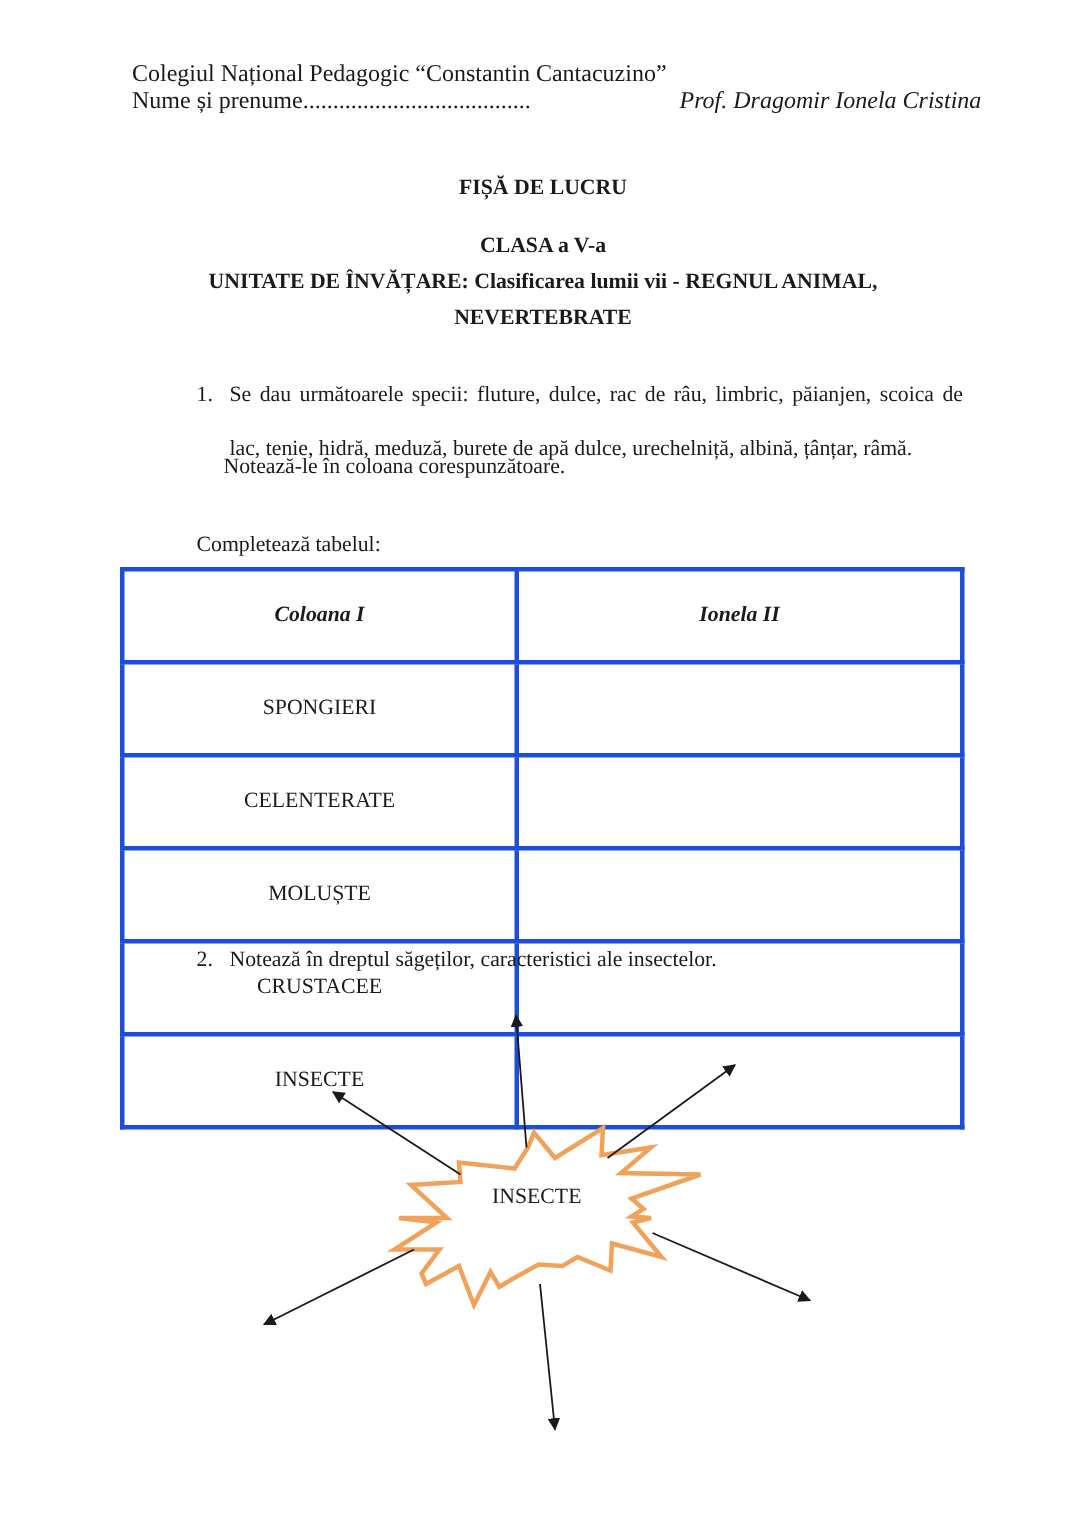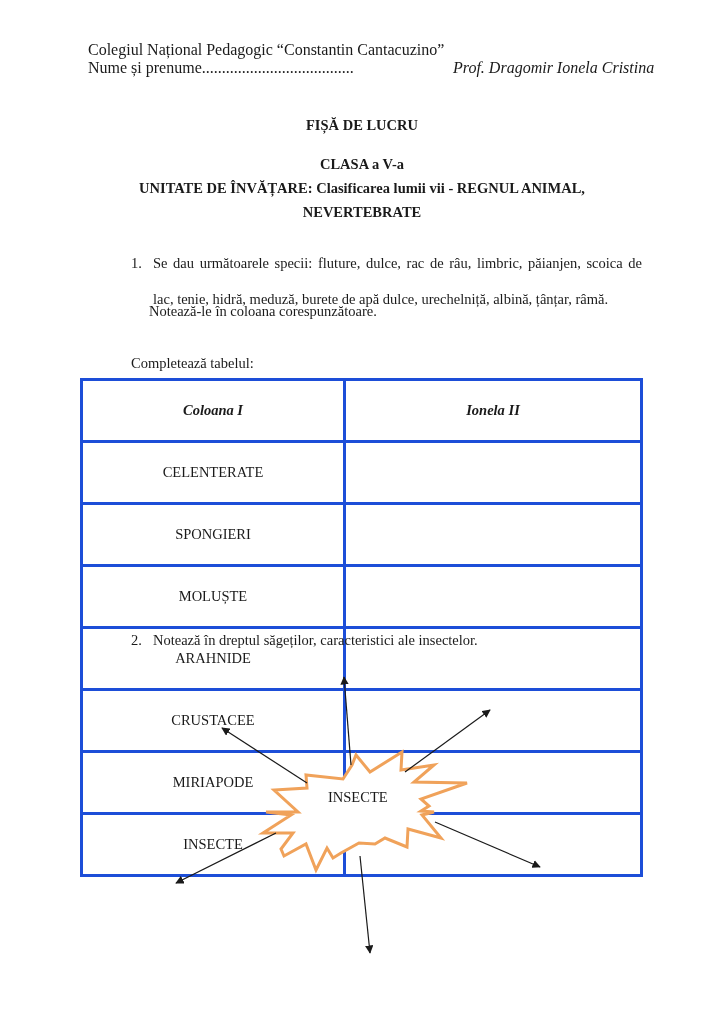--- a/index.html
+++ b/index.html
@@ -45,41 +45,33 @@
 
 <table class="ws">
   <thead>
     <tr>
       <th class="c1">Coloana  I</th>
       <th>Ionela II</th>
     </tr>
   </thead>
   <tbody id="table-body">
       <tr>
-        <td class="c1">CELENTERATE</td>
+        <td class="c1">SPONGIERI</td>
         <td></td>
       </tr>
       <tr>
-        <td class="c1">SPONGIERI</td>
+        <td class="c1">CELENTERATE</td>
         <td></td>
       </tr>
       <tr>
         <td class="c1">MOLUȘTE</td>
         <td></td>
       </tr>
       <tr>
-        <td class="c1">ARAHNIDE</td>
-        <td></td>
-      </tr>
-      <tr>
         <td class="c1">CRUSTACEE</td>
-        <td></td>
-      </tr>
-      <tr>
-        <td class="c1">MIRIAPODE</td>
         <td></td>
       </tr>
       <tr>
         <td class="c1">INSECTE</td>
         <td></td>
       </tr>
     </tbody>
 </table>
 
 <div class="abs task-line" style="left:131px; top:632px;">2.</div>

